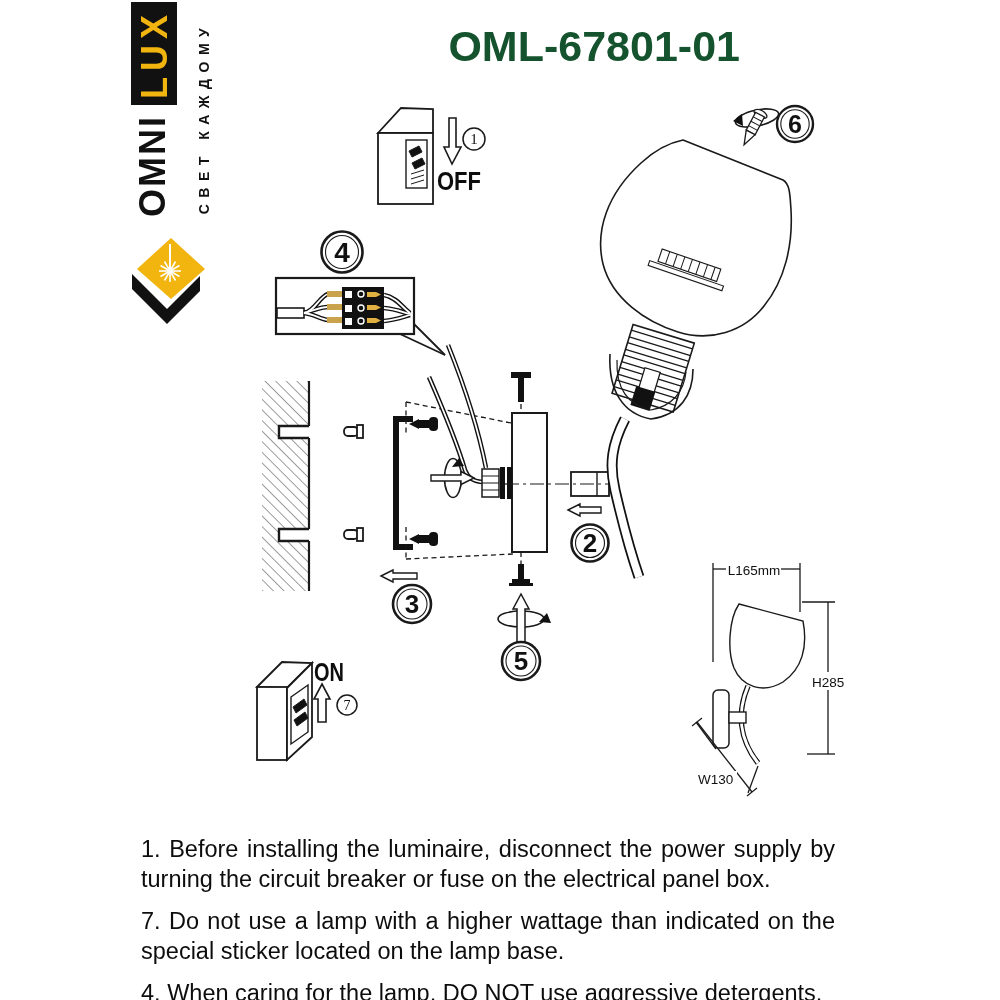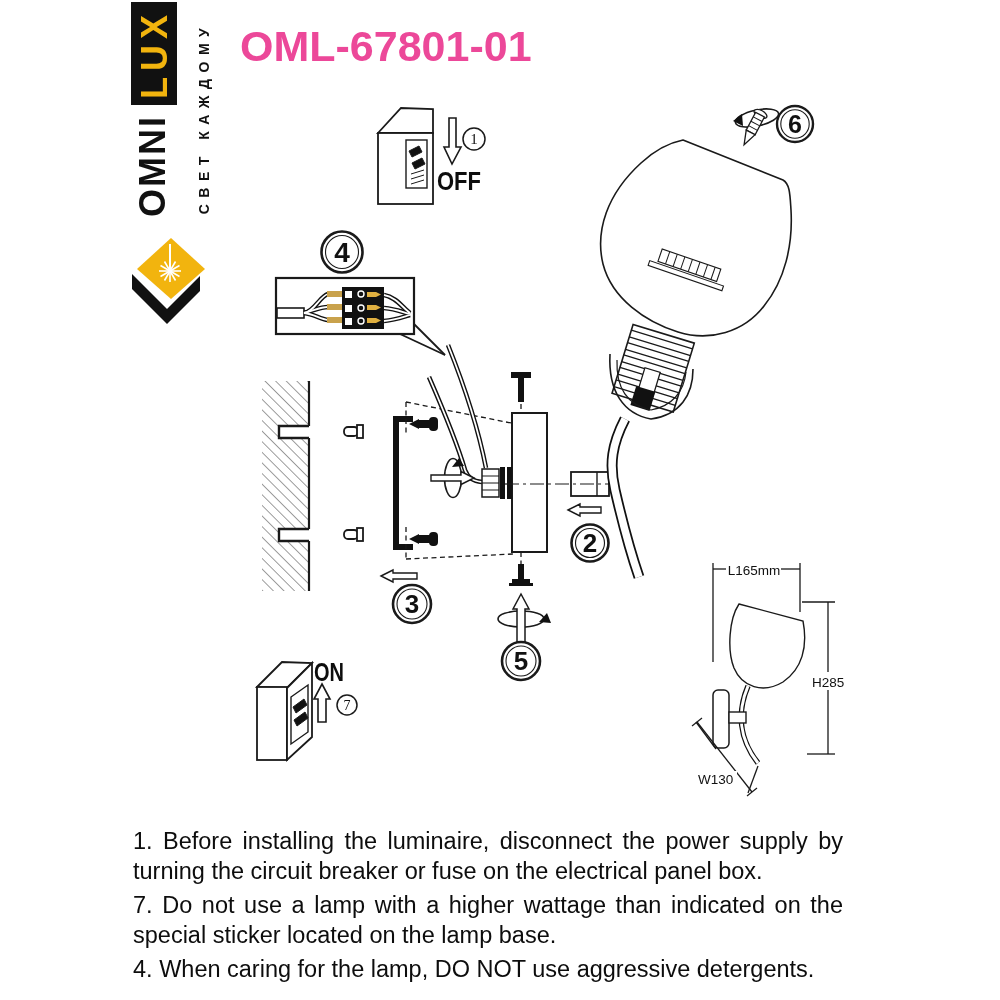--- a/index.html
+++ b/index.html
@@ -1,22 +1,22 @@
 <!DOCTYPE html>
 <html><head>
 <meta charset="utf-8">
 <style>
   html,body{margin:0;padding:0;background:#ffffff;}
   .page{position:relative;width:1000px;height:1000px;background:#fff;overflow:hidden;
         font-family:"Liberation Sans",sans-serif;color:#111;}
-  .title{position:absolute;left:240px;top:22px;width:500px;text-align:left;
-         font-size:43px;font-weight:bold;letter-spacing:0;color:#ec4899;}
+  .title{position:absolute;left:240px;top:22px;width:500px;text-align:right;
+         font-size:43px;font-weight:bold;letter-spacing:0;color:#14532d;}
   .instructions{position:absolute;left:129px;top:822px;width:718px;
                 font-size:23.5px;line-height:30px;color:#0d0d0d;}
-  .instructions p{margin:4px;text-align:justify;}
+  .instructions p{margin:12px;text-align:justify;}
   svg{position:absolute;left:0;top:0;}
   svg text{font-family:"Liberation Sans",sans-serif;}
   .serifnum{font-family:"Liberation Serif",serif;}
 </style>
 </head>
 <body>
 
 <div class="page">
 
 <svg width="1000" height="1000" viewBox="0 0 1000 1000">

